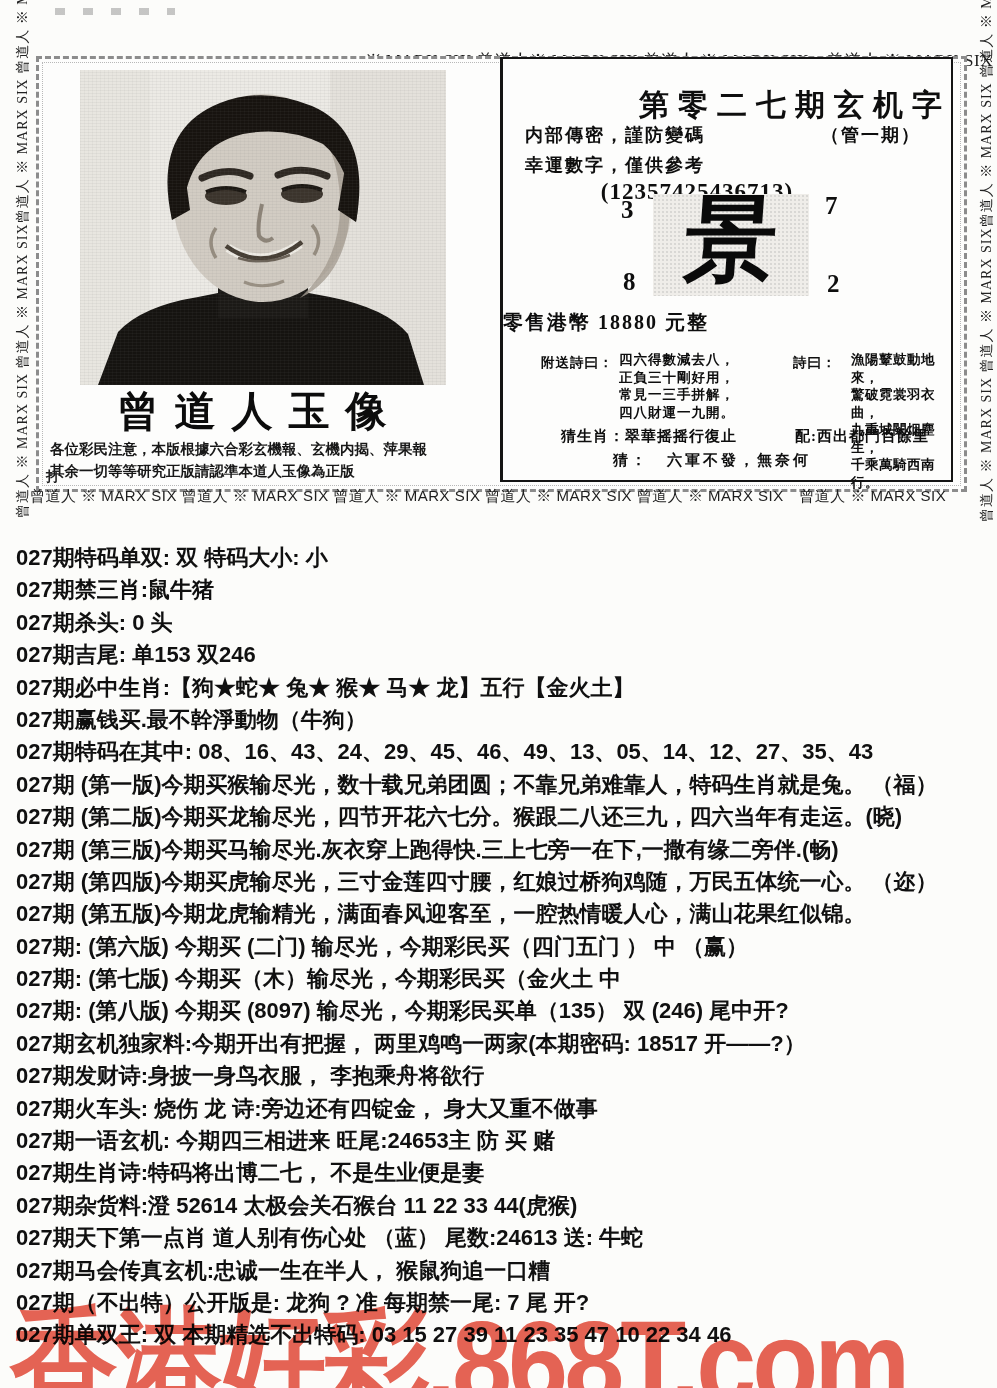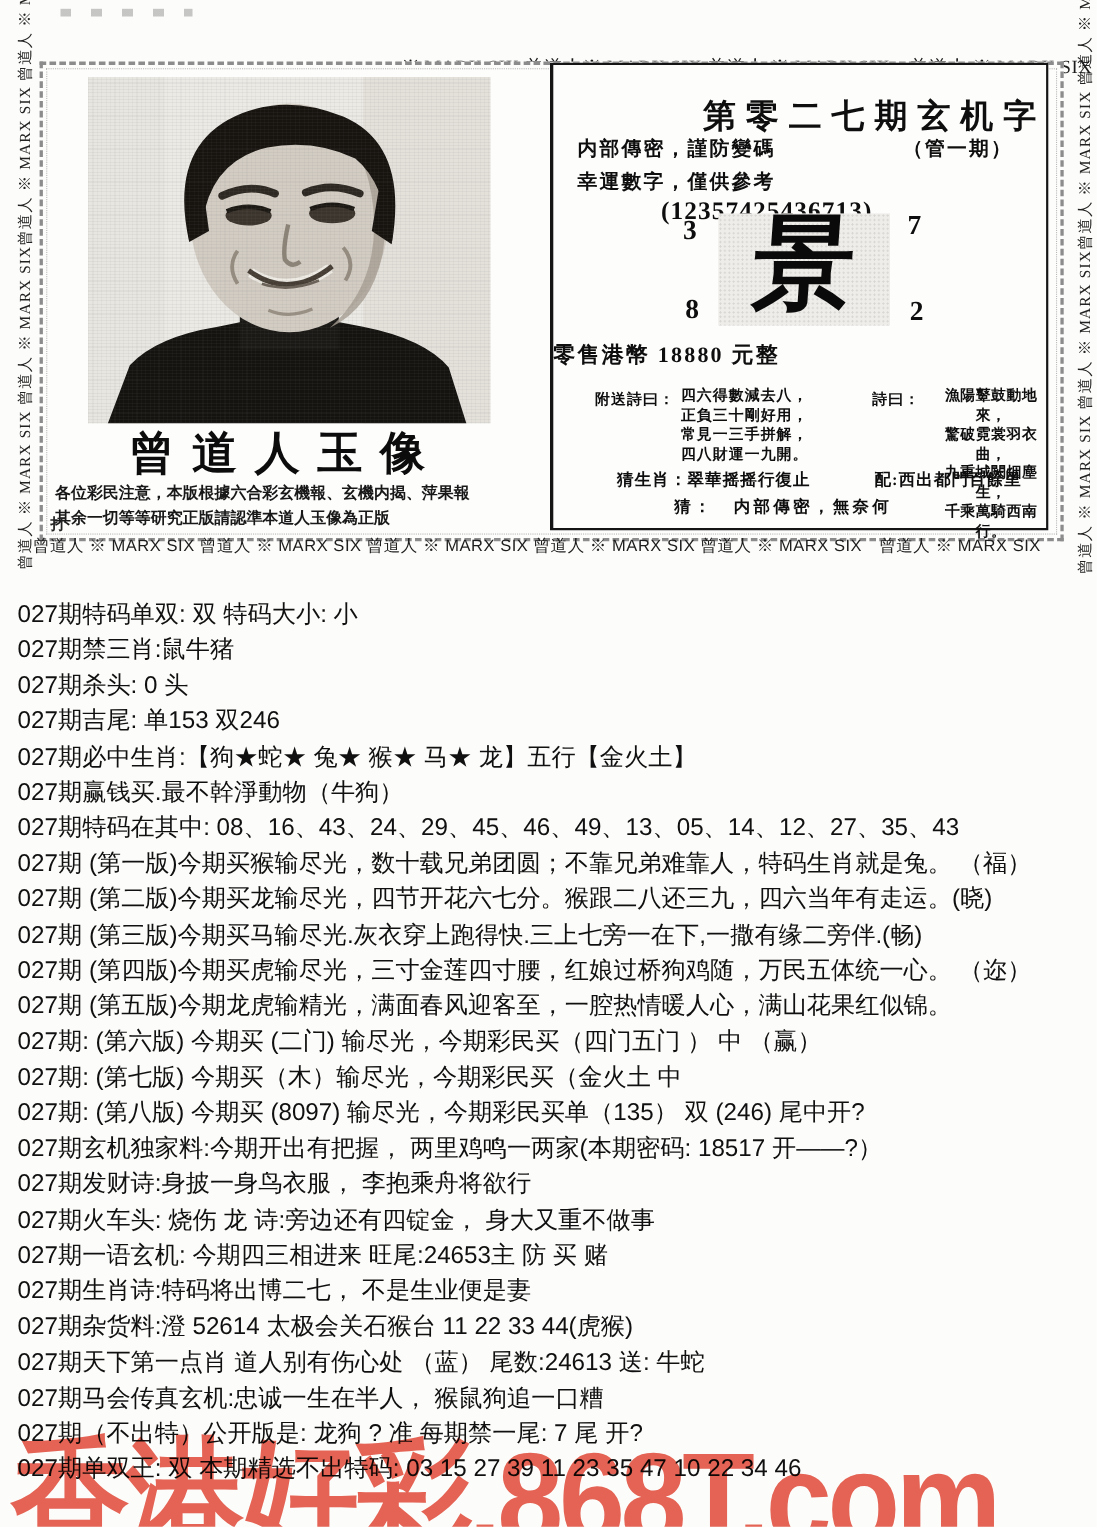--- a/index.html
+++ b/index.html
@@ -93,30 +93,30 @@
   .mb-n3{left:118px;top:2px;}
   .mb-n7{left:322px;top:-2px;}
   .mb-n8{left:120px;bottom:0;}
   .mb-n2{left:324px;bottom:-2px;}
   .mb-price{position:absolute;top:250px;left:0;right:44px;text-align:left;
     font-size:20px;font-weight:bold;letter-spacing:2px;}
   .mb-poems{position:absolute;top:292px;left:0;width:100%;font-size:13.5px;font-weight:bold;}
   .mb-poem1-label{position:absolute;left:38px;top:3px;letter-spacing:1px;}
   .mb-poem1{position:absolute;left:116px;top:0;line-height:17.5px;letter-spacing:1px;}
   .mb-poem2-label{position:absolute;left:290px;top:3px;letter-spacing:1px;}
-  .mb-poem2{position:absolute;left:348px;top:0;line-height:17.5px;letter-spacing:.5px;text-align:center;}
+  .mb-poem2{position:absolute;left:348px;top:0;line-height:17.5px;letter-spacing:.5px;}
   .mb-guessrow{position:absolute;top:368px;left:0;width:100%;font-size:15px;font-weight:bold;}
   .mb-zodiac{position:absolute;left:58px;letter-spacing:1px;}
   .mb-match{position:absolute;left:292px;letter-spacing:1px;}
   .mb-guess2{position:absolute;top:392px;left:110px;font-size:15px;font-weight:bold;letter-spacing:3px;}
   
   .tips{position:absolute;top:542px;left:16px;width:978px;}
   .tip-line{
     height:32.4px;line-height:32.4px;white-space:nowrap;overflow:hidden;
-    font-size:22px;font-weight:normal;color:#101010;letter-spacing:0;
+    font-size:22px;font-weight:bold;color:#101010;letter-spacing:0;
     font-family:"Liberation Sans", sans-serif;
   }
   
   .watermark{
     position:absolute;top:1284px;left:10px;white-space:nowrap;
     font-size:108px;font-weight:bold;letter-spacing:-4px;
     font-family:"Liberation Sans", sans-serif;
     color:#e2412f;opacity:.82;mix-blend-mode:multiply;
     transform:scaleY(1.1);transform-origin:top left;
   }
@@ -210,21 +210,21 @@
       <div>漁陽鼙鼓動地來，</div>
       <div>驚破霓裳羽衣曲，</div>
       <div>九重城闕烟塵生，</div>
       <div>千乘萬騎西南行。</div>
     </div>
   </div>
   <div class="mb-guessrow">
     <span class="mb-zodiac">猜生肖：翠華摇摇行復止</span>
     <span class="mb-match">配:西出都門百餘里</span>
   </div>
-  <div class="mb-guess2">猜：　内部傳密，無奈何</div>
+  <div class="mb-guess2">猜：　六軍不發，無奈何</div>
 </div>
 
 <div class="frame-bottom-text">曾道人 ※ MARX SIX 曾道人 ※ MARX SIX 曾道人 ※ MARX SIX 曾道人 ※ MARX SIX 曾道人 ※ MARX SIX　曾道人 ※ MARX SIX</div>
 
 <div class="tips">
   <div class="tip-line">027期特码单双:  双    特码大小: 小</div>
   <div class="tip-line">027期禁三肖:鼠牛猪</div>
   <div class="tip-line">027期杀头: 0 头</div>
   <div class="tip-line">027期吉尾: 单153   双246</div>
   <div class="tip-line">027期必中生肖:【狗★蛇★ 兔★ 猴★ 马★ 龙】五行【金火土】</div>

